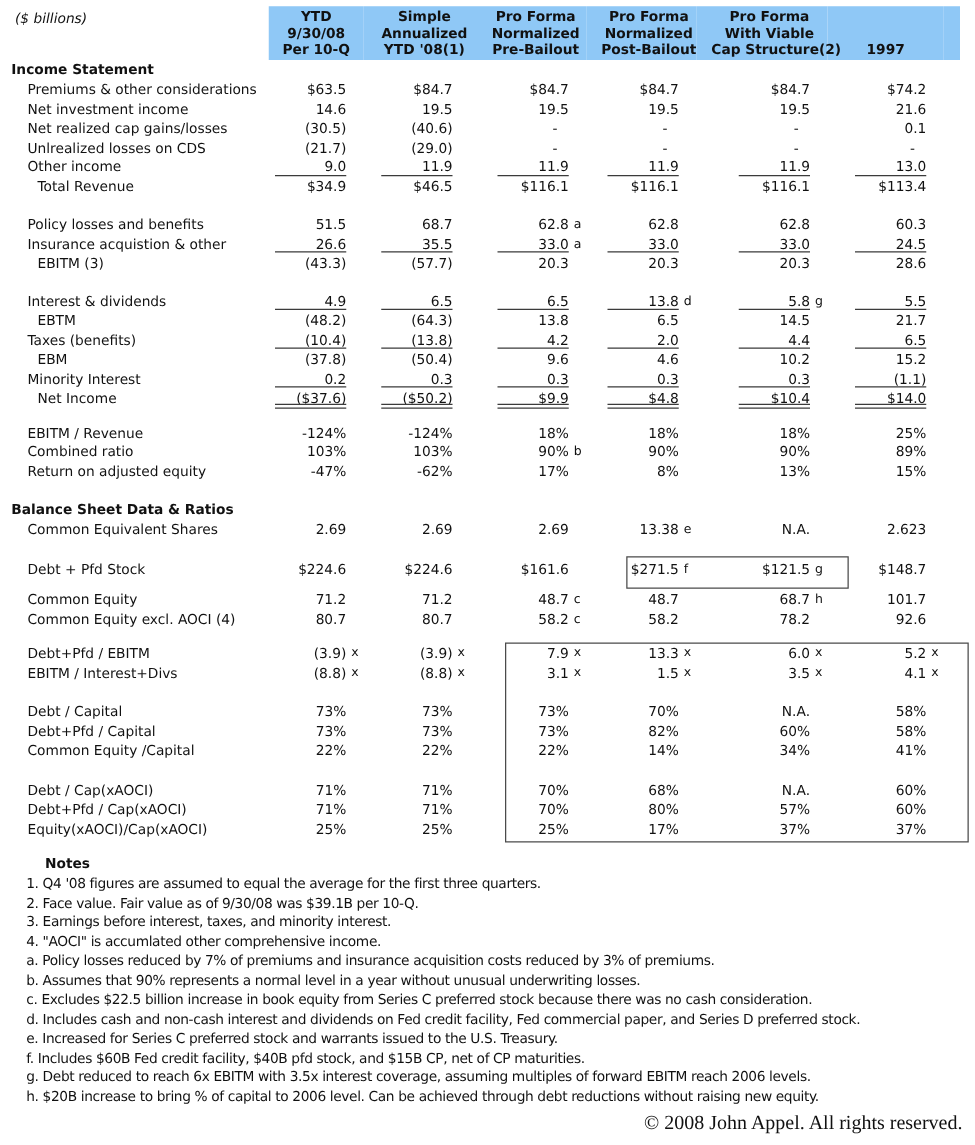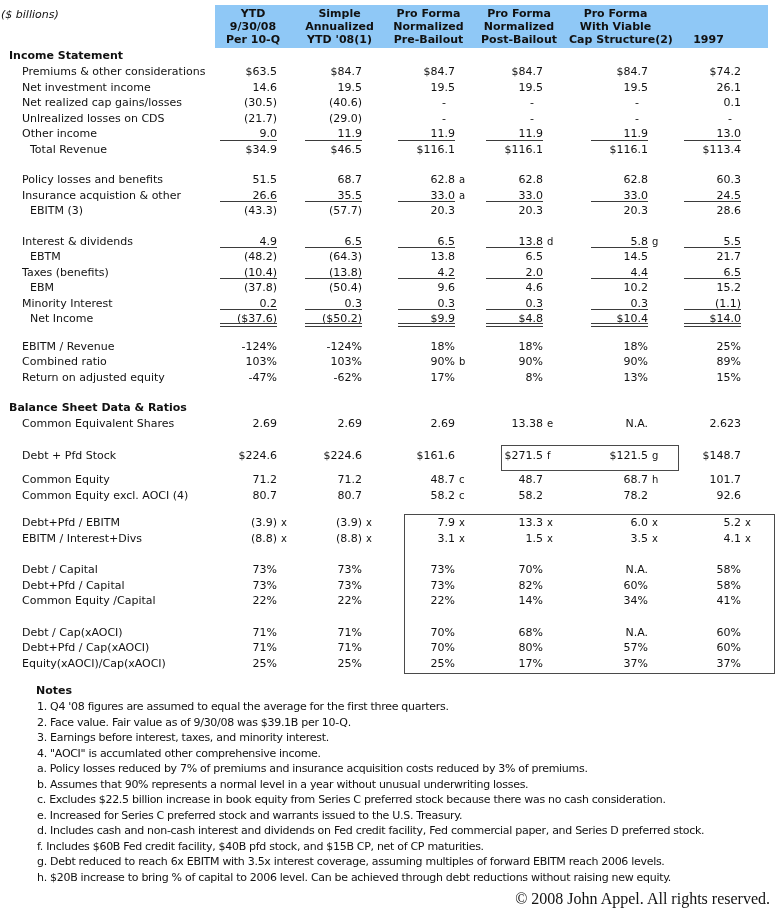--- a/index.html
+++ b/index.html
@@ -3,37 +3,37 @@
 <meta charset="utf-8">
 <style>
   html,body{margin:0;padding:0;background:#fff;}
   body{width:780px;height:916px;font-family:"DejaVu Sans","Liberation Sans",sans-serif;color:#111;}
   .sheet{position:relative;width:780px;height:916px;overflow:hidden;background:#fff;}
   table{border-collapse:collapse;table-layout:fixed;width:768px;margin:5px 0 0 0;}
   td{padding:0;font-size:11px;line-height:15.5px;vertical-align:bottom;white-space:nowrap;overflow:visible;}
   thead td{background:var(--hdr,#8FC8F6);font-weight:bold;text-align:center;vertical-align:top;padding:2px 0;}
   thead td div{height:13px;line-height:13px;font-size:11px;}
   thead td.shift{padding-left:12px;}
-  thead td.lblcell{background:#fff;font-weight:normal;font-style:italic;text-align:left;padding-left:1px;}
+  thead td.lblcell{background:#fff;font-weight:normal;font-style:italic;text-align:left;padding-left:12px;}
   tr.sec td{font-weight:bold;padding-left:9px;height:16px;line-height:16px;}
   td.lbl{padding-left:22px;}
   td.lbl.i2{padding-left:30px;}
   td.num{text-align:right;position:relative;}
   td.num.dash{padding-right:9px;}
   td.nt{font-size:10px;padding-left:4px;}
   tr.u-s td.num::after{content:"";position:absolute;right:0;bottom:1px;width:57px;height:0;
     border-bottom:1px solid var(--rule,#3b3b3b);}
   tr.u-d td.num::after{content:"";position:absolute;right:0;bottom:0;width:57px;height:2px;
     border-top:1px solid var(--rule,#3b3b3b);border-bottom:1px solid var(--rule,#3b3b3b);}
   .box{position:absolute;border:1px solid var(--box,#4a4a4a);pointer-events:none;}
   #box-debt{left:501px;top:445px;width:176px;height:24px;}
   #box-ratios{left:404px;top:514px;width:369px;height:158px;}
   .notes{margin-top:12px;}
   .notes-title{font-weight:bold;font-size:11px;line-height:16px;padding-left:8px;margin-left:28px;}
-  .note{font-size:11px;line-height:15.5px;padding-left:37px;letter-spacing:-0.3px;white-space:nowrap;}
+  .note{font-size:11px;line-height:15.5px;padding-left:21px;letter-spacing:-0.3px;white-space:nowrap;}
   .copyright{font-family:"Liberation Serif","DejaVu Serif",serif;font-size:16px;line-height:14px;
     text-align:right;padding-right:10px;margin-top:7px;}
 </style>
 </head>
 <body>
 
 <div class="sheet">
 
   <table>
     <colgroup>
@@ -113,21 +113,21 @@
           <td class="num">14.6</td>
           <td class="nt"></td>
           <td class="num">19.5</td>
           <td class="nt"></td>
           <td class="num">19.5</td>
           <td class="nt"></td>
           <td class="num">19.5</td>
           <td class="nt"></td>
           <td class="num">19.5</td>
           <td class="nt"></td>
-          <td class="num">26.1</td>
+          <td class="num">21.6</td>
           <td class="nt"></td>
           <td></td>
         </tr>
         <tr>
           <td class="lbl">Net realized cap gains/losses</td>
           <td class="num">(30.5)</td>
           <td class="nt"></td>
           <td class="num">(40.6)</td>
           <td class="nt"></td>
           <td class="num dash">-</td>
@@ -611,22 +611,22 @@
   <div class="notes">
     <div class="notes-title">Notes</div>
     <div id="note-list">
         <div class="note">1. Q4 '08 figures are assumed to equal the average for the first three quarters.</div>
         <div class="note">2. Face value.  Fair value as of 9/30/08 was $39.1B per 10-Q.</div>
         <div class="note">3. Earnings before interest, taxes, and minority interest.</div>
         <div class="note">4. "AOCI" is accumlated other comprehensive income.</div>
         <div class="note">a. Policy losses reduced by 7% of premiums and insurance acquisition costs reduced by 3% of premiums.</div>
         <div class="note">b. Assumes that 90% represents a normal level in a year without unusual underwriting losses.</div>
         <div class="note">c. Excludes $22.5 billion increase in book equity from Series C preferred stock because there was no cash consideration.</div>
+        <div class="note">d. Includes cash and non-cash interest and dividends on Fed credit facility, Fed commercial paper, and Series D preferred stock.</div>
         <div class="note">e. Increased for Series C preferred stock and warrants issued to the U.S. Treasury.</div>
-        <div class="note">d. Includes cash and non-cash interest and dividends on Fed credit facility, Fed commercial paper, and Series D preferred stock.</div>
         <div class="note">f. Includes $60B Fed credit facility, $40B pfd stock, and $15B CP, net of CP maturities.</div>
         <div class="note">g. Debt reduced to reach 6x EBITM with 3.5x interest coverage, assuming multiples of forward EBITM reach 2006 levels.</div>
         <div class="note">h. $20B increase to bring % of capital to 2006 level.  Can be achieved through debt reductions without raising new equity.</div>
       </div>
   </div>
 
   <div class="copyright">© 2008 John Appel.  All rights reserved.</div>
 
 </div>
 

